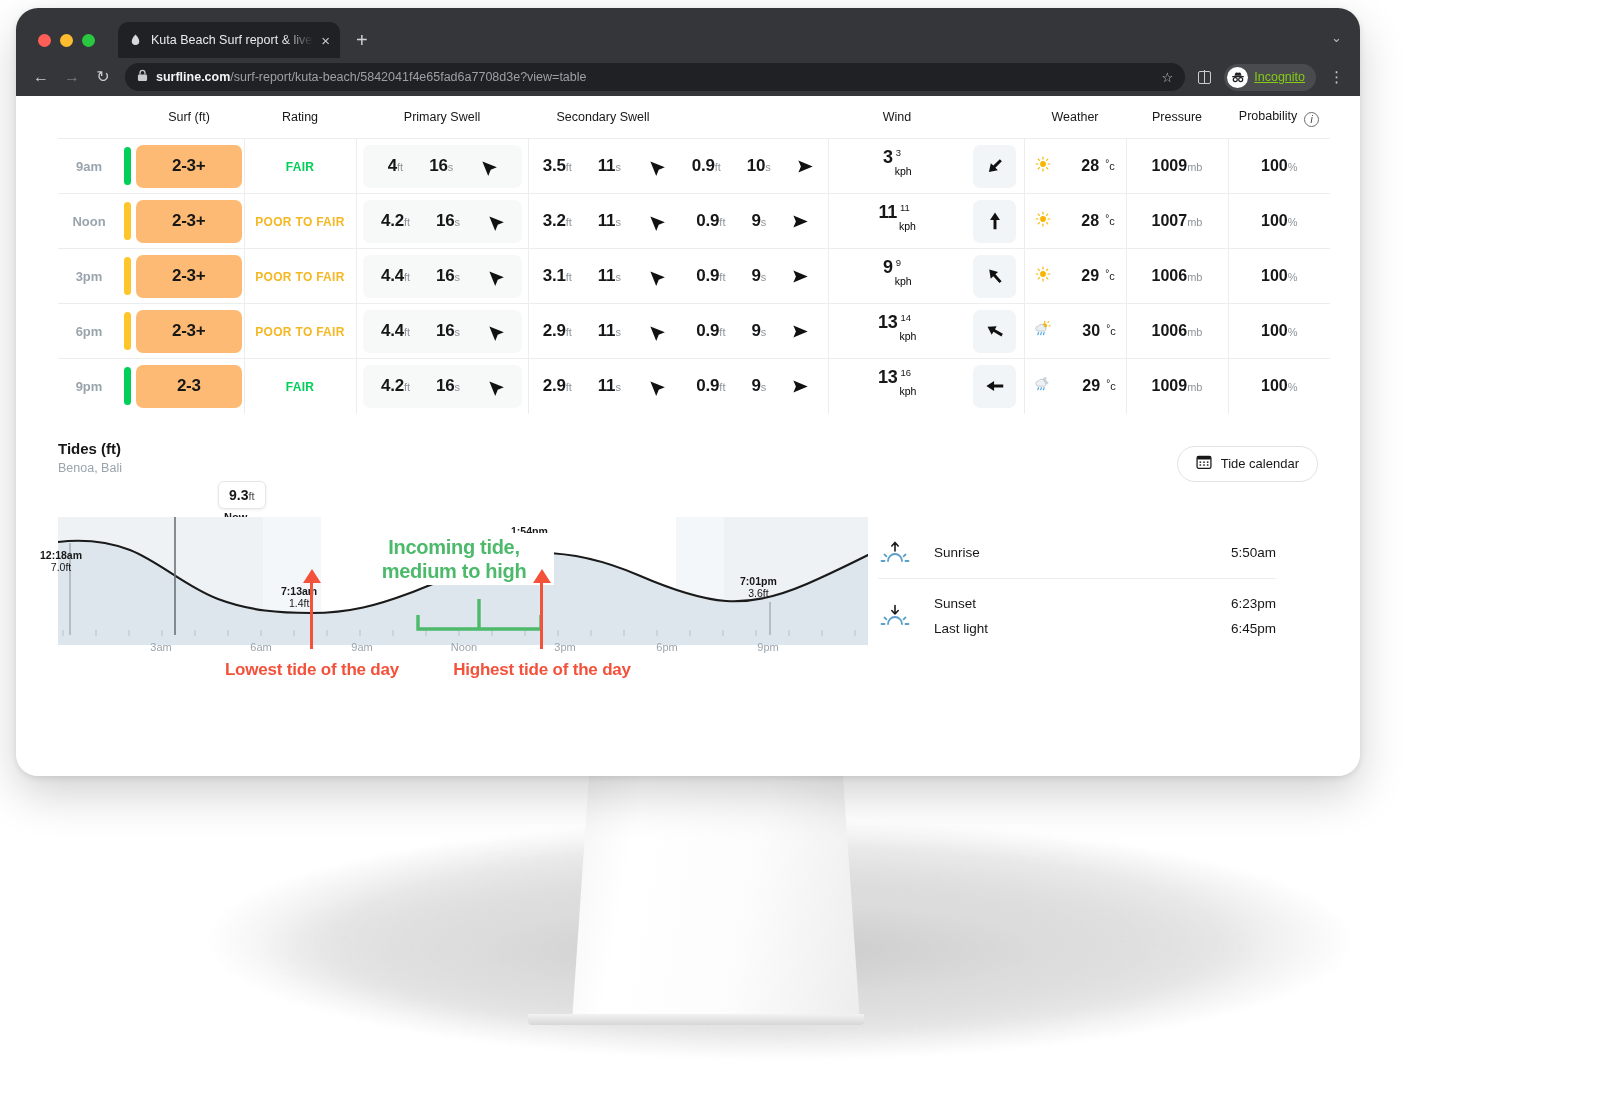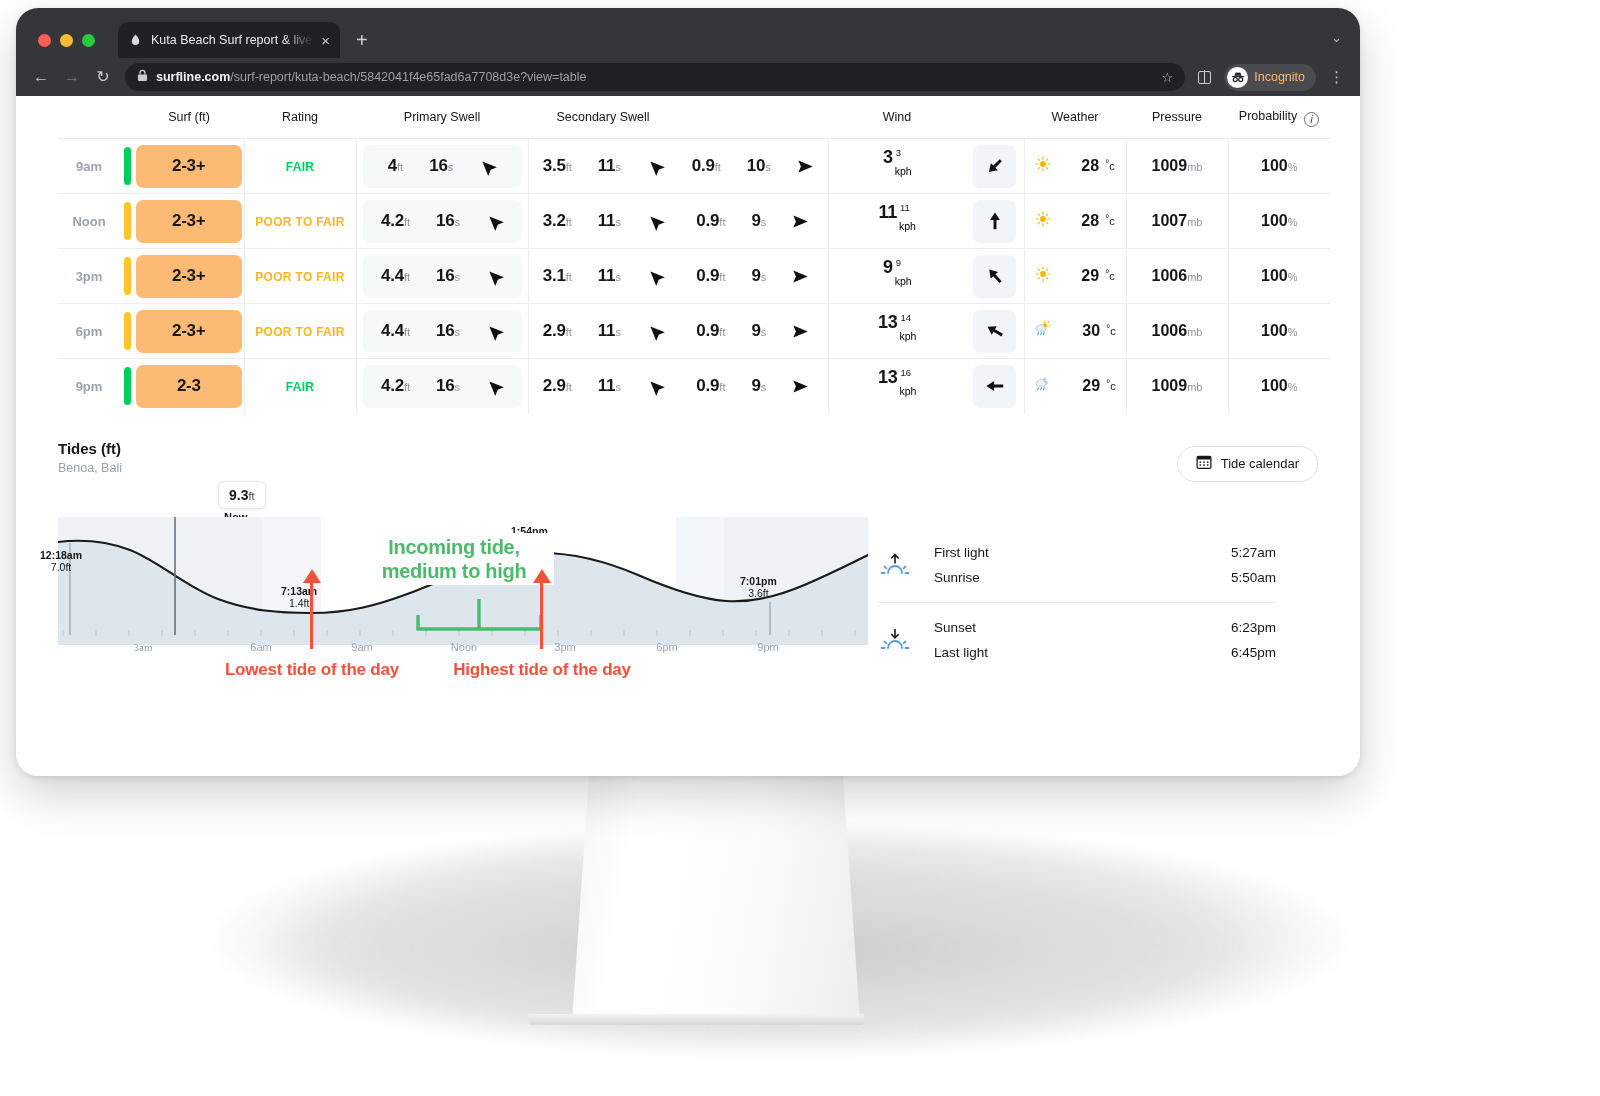--- a/index.html
+++ b/index.html
@@ -72,21 +72,21 @@
   #omnibox .url { font-size: 12.5px; color: #9aa0a6; white-space: nowrap; }
   #omnibox .url b { color: #f1f3f4; font-weight: 700; }
   #omnibox .star { margin-left: auto; color: #c9cbce; font-size: 13px; }
   #sidepanel-icon { width: 13px; height: 13px; border: 1.6px solid #c9cbce; border-radius: 2px; position: relative; }
   #sidepanel-icon::after { content:''; position:absolute; left:4.5px; top:-1.6px; bottom:-1.6px; width:1.6px; background:#c9cbce; }
   #incognito {
     display: flex; align-items: center; gap: 6px; background: #4a4b4f;
     border-radius: 14px; padding: 3px 11px 3px 3px; cursor: pointer;
   }
   #incognito .ico { width: 21px; height: 21px; border-radius: 50%; background: #fff; display:flex;align-items:center;justify-content:center; }
-  #incognito .lbl { color: #fdba74; font-size: 12.5px; }
+  #incognito .lbl { color: #84cc16; font-size: 12.5px; text-decoration: underline; }
   #kebab { color: #c9cbce; font-size: 15px; letter-spacing: 0; cursor: pointer; }
 
   
   #page { background: #fff; height: 680px; position: relative; padding: 1px 42px; }
 
   
   table.surf { width: 1258px; border-collapse: collapse; table-layout: fixed; }
   table.surf thead th {
     font-size: 12.5px; font-weight: 400; color: #171717; padding: 12px 0 14px;
     text-align: center; vertical-align: middle;
@@ -793,21 +793,21 @@
                 <div class="t">1:54pm</div>
                 <div class="f">5.8ft</div>
               </div>
               <div class="tpt" style="left: 682px; top: 58px;">
                 <div class="t">7:01pm</div>
                 <div class="f">3.6ft</div>
               </div>
             </div>
 
           <div class="xlabels" id="xlabels">
-              <span style="left: 85px; font-family: Liberation Serif, serif;">3am</span>
+              <span style="left: 103px;">3am</span>
               <span style="left: 203px;">6am</span>
               <span style="left: 304px;">9am</span>
               <span style="left: 406px;">Noon</span>
               <span style="left: 507px;">3pm</span>
               <span style="left: 609px;">6pm</span>
               <span style="left: 710px;">9pm</span>
             </div>
 
           <div class="greenanno">Incoming tide, medium to high</div>
 
@@ -826,24 +826,20 @@
                   <path d="M10 21 a7 7 0 0 1 14 0" stroke="#5b9ec9" stroke-width="1.8" fill="none" stroke-linecap="round"></path>
                   <g stroke="#5b9ec9" stroke-width="1.8" stroke-linecap="round">
                     <line x1="3.5" y1="21" x2="6.5" y2="21"></line>
                     <line x1="27.5" y1="21" x2="30.5" y2="21"></line>
                     <line x1="6.5" y1="14.5" x2="8.4" y2="16.3"></line>
                     <line x1="25.6" y1="16.3" x2="27.5" y2="14.5"></line>
                   </g>
                 </svg>
               </div>
               <div class="suntexts">
-                <div class="sunline">
-                  <span class="k">First light</span>
-                  <span class="v">5:27am</span>
-                </div>
                 <div class="sunline">
                   <span class="k">Sunrise</span>
                   <span class="v">5:50am</span>
                 </div>
               </div>
             </div>
             <div class="sunrow">
               <div class="sunicon">
                 <svg width="34" height="26" viewBox="0 0 34 26">
                   <path d="M17 2.5 L17 11 M17 11 L13.8 7.5 M17 11 L20.2 7.5" stroke="#1a1a1a" stroke-width="1.6" fill="none" stroke-linecap="round"></path>

